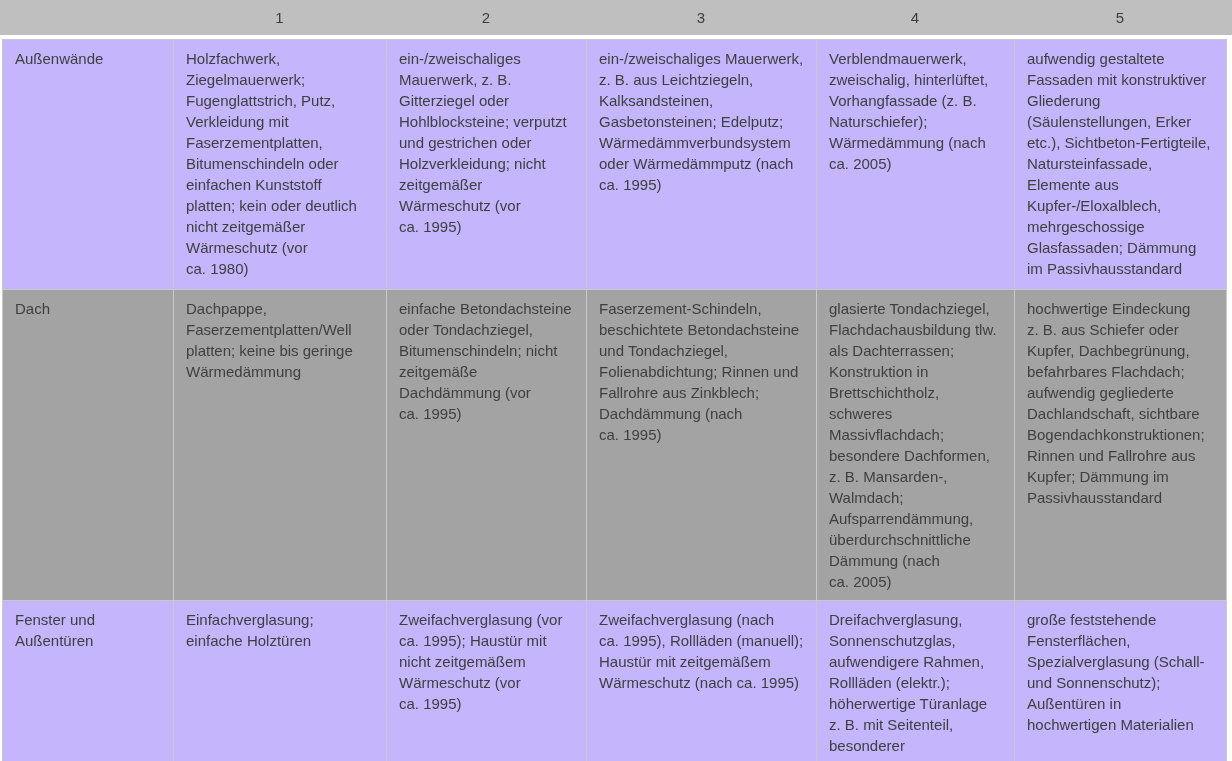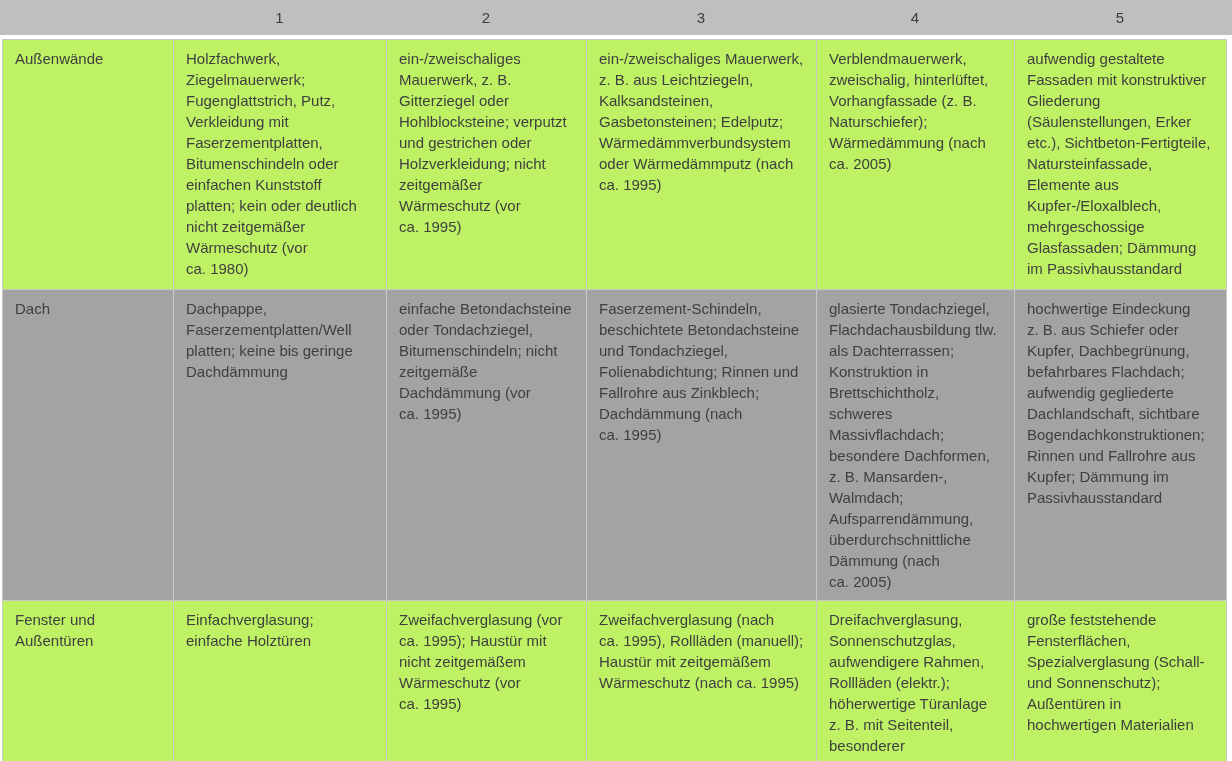--- a/index.html
+++ b/index.html
@@ -47,21 +47,21 @@
   }
   table.grid td {
     border: 1px solid #c9c9c9;
     vertical-align: top;
     padding: 8px 12px 8px 12px;
     font-size: 15px;
     line-height: 21px;
     color: #3f3f3f;
     word-wrap: break-word;
   }
-  tr.row-white  { background: #bef264; }
+  tr.row-white  { background: #c4b5fd; }
   tr.row-shaded { background: #a3a3a3; }
 </style>
 </head>
 <body>
 
 <div class="page">
 
   <div class="header-band">
     <div class="h-cell h-c0"></div>
     <div class="h-cell h-c1">1</div>
@@ -84,21 +84,21 @@
       <tr class="row-white" style="height:250px">
         <td>Außenwände</td>
         <td>Holzfachwerk, Ziegelmauerwerk; Fugenglattstrich, Putz, Verkleidung mit Faserzementplatten, Bitumenschindeln oder einfachen Kunststoff platten; kein oder deutlich nicht zeitgemäßer Wärmeschutz (vor ca.&nbsp;1980)</td>
         <td>ein-/zweischaliges Mauerwerk, z.&nbsp;B. Gitterziegel oder Hohlblocksteine; verputzt und gestrichen oder Holzverkleidung; nicht zeitgemäßer Wärmeschutz (vor ca.&nbsp;1995)</td>
         <td>ein-/zweischaliges Mauerwerk, z.&nbsp;B. aus Leichtziegeln, Kalksandsteinen, Gasbetonsteinen; Edelputz; Wärmedämmverbundsystem oder Wärmedämmputz (nach ca.&nbsp;1995)</td>
         <td>Verblendmauerwerk, zweischalig, hinterlüftet, Vorhangfassade (z.&nbsp;B. Naturschiefer); Wärmedämmung (nach ca.&nbsp;2005)</td>
         <td>aufwendig gestaltete Fassaden mit konstruktiver Gliederung (Säulenstellungen, Erker etc.), Sichtbeton-Fertigteile, Natursteinfassade, Elemente aus Kupfer-/Eloxalblech, mehrgeschossige Glasfassaden; Dämmung im Passivhausstandard</td>
       </tr>
       <tr class="row-shaded" style="height:300px">
         <td>Dach</td>
-        <td>Dachpappe, Faserzementplatten/Well platten; keine bis geringe Dachdämmung</td>
+        <td>Dachpappe, Faserzementplatten/Well platten; keine bis geringe Wärmedämmung</td>
         <td>einfache Betondachsteine oder Tondachziegel, Bitumenschindeln; nicht zeitgemäße Dachdämmung (vor ca.&nbsp;1995)</td>
         <td>Faserzement-Schindeln, beschichtete Betondachsteine und Tondachziegel, Folienabdichtung; Rinnen und Fallrohre aus Zinkblech; Dachdämmung (nach ca.&nbsp;1995)</td>
         <td>glasierte Tondachziegel, Flachdachausbildung tlw. als Dachterrassen; Konstruktion in Brettschichtholz, schweres Massivflachdach; besondere Dachformen, z.&nbsp;B. Mansarden-, Walmdach; Aufsparrendämmung, überdurchschnittliche Dämmung (nach ca.&nbsp;2005)</td>
         <td>hochwertige Eindeckung z.&nbsp;B. aus Schiefer oder Kupfer, Dachbegrünung, befahrbares Flachdach; aufwendig gegliederte Dachlandschaft, sichtbare Bogendachkonstruktionen; Rinnen und Fallrohre aus Kupfer; Dämmung im Passivhausstandard</td>
       </tr>
       <tr class="row-white" style="height:165px">
         <td>Fenster und Außentüren</td>
         <td>Einfachverglasung; einfache Holztüren</td>
         <td>Zweifachverglasung (vor ca.&nbsp;1995); Haustür mit nicht zeitgemäßem Wärmeschutz (vor ca.&nbsp;1995)</td>
         <td>Zweifachverglasung (nach ca.&nbsp;1995), Rollläden (manuell); Haustür mit zeitgemäßem Wärmeschutz (nach ca.&nbsp;1995)</td>

